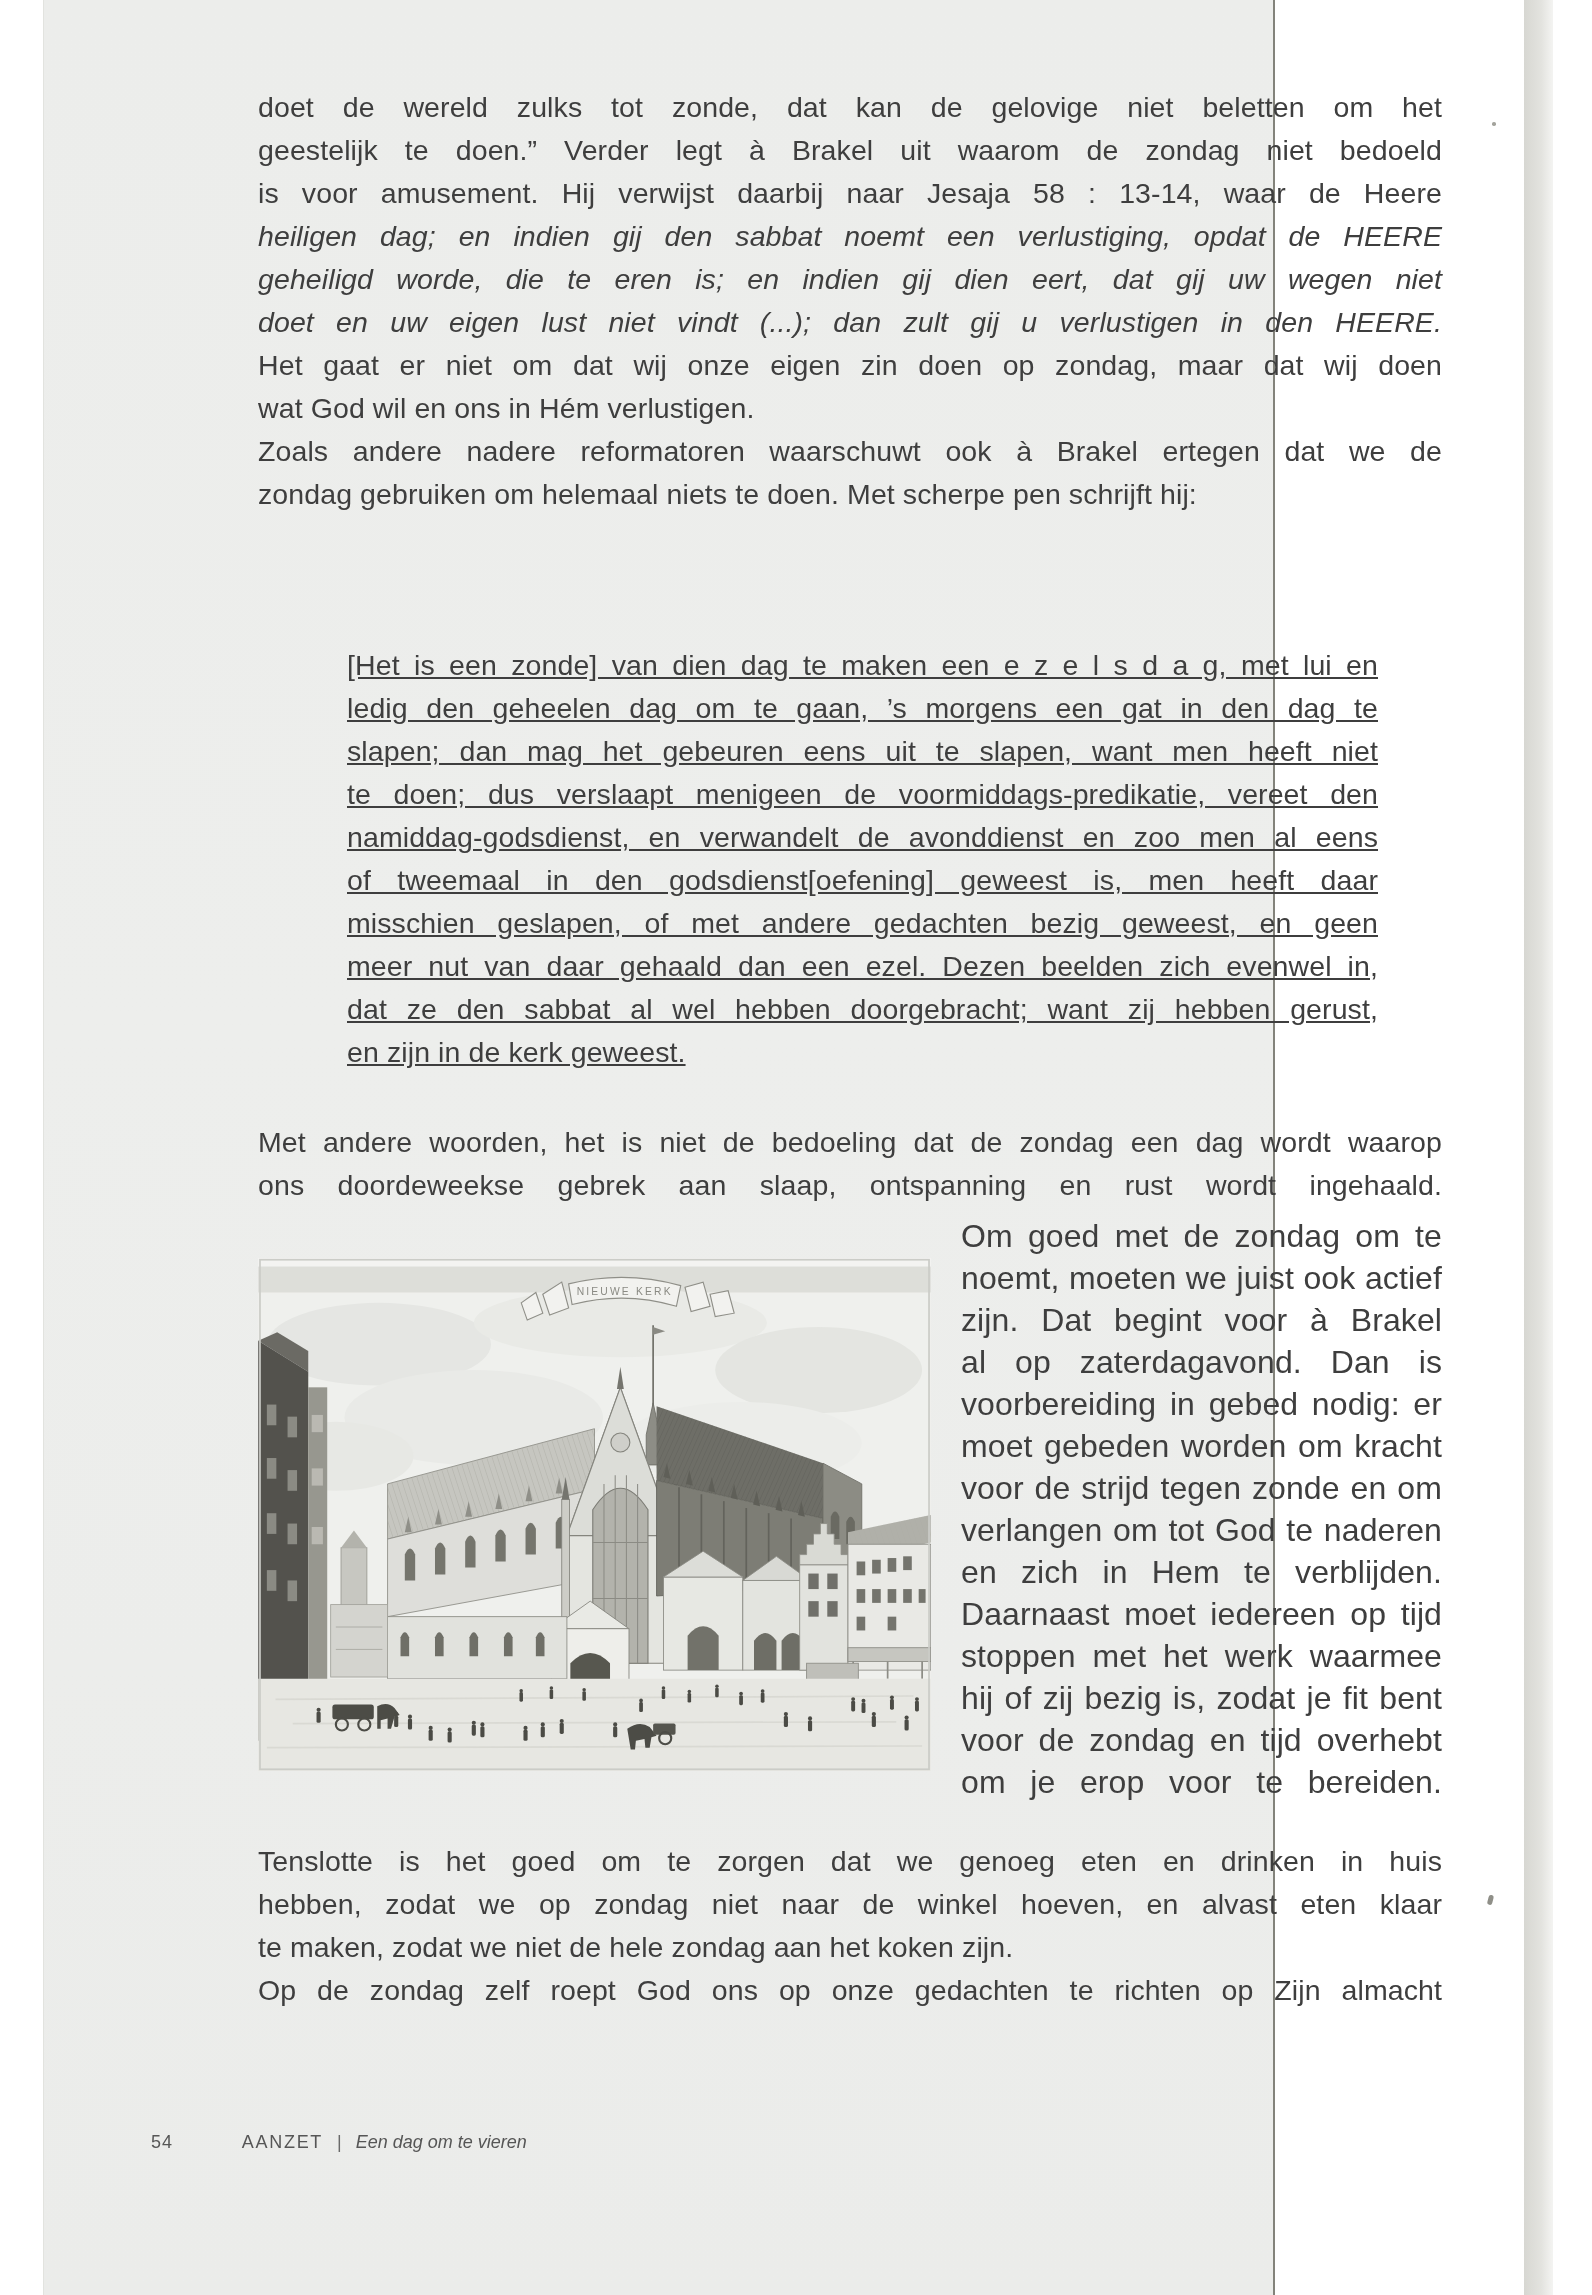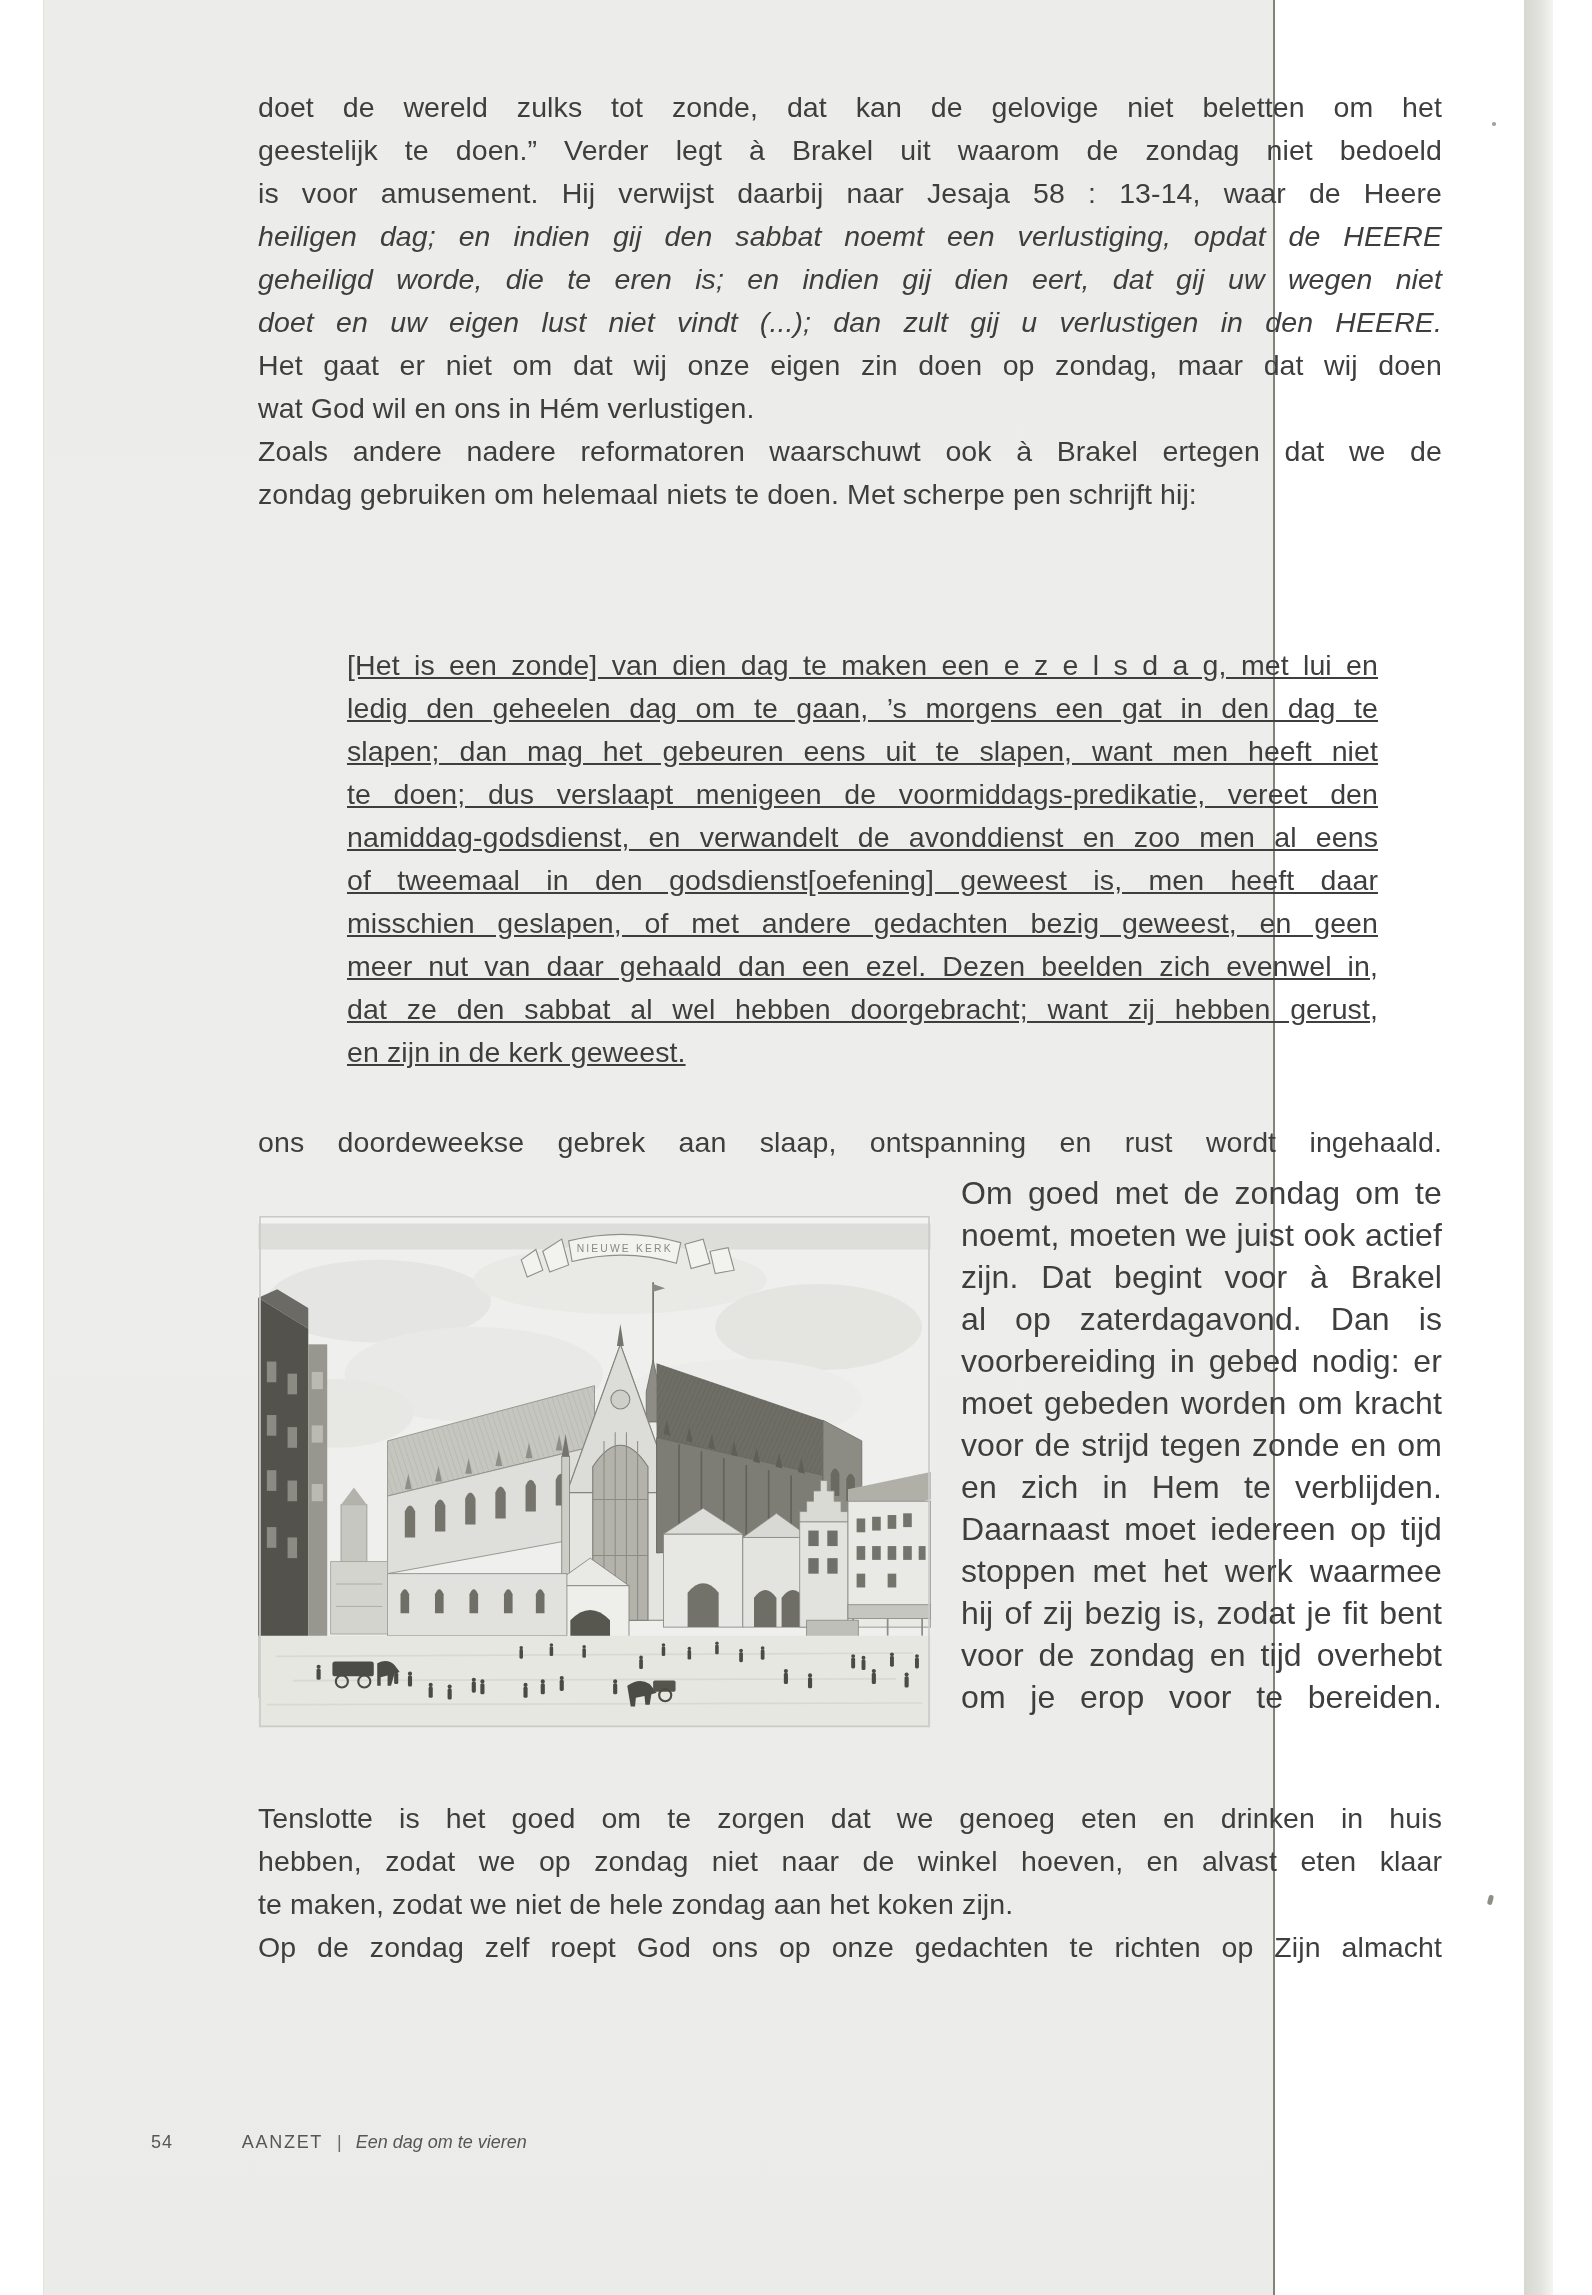--- a/index.html
+++ b/index.html
@@ -73,20 +73,21 @@
         <div class="tline just"><span class="seg">te doen; dus verslaapt menigeen de voormiddags-predikatie, vereet den</span></div>
         <div class="tline just"><span class="seg">namiddag-godsdienst, en verwandelt de avonddienst en zoo men al eens</span></div>
         <div class="tline just"><span class="seg">of tweemaal in den godsdienst[oefening] geweest is, men heeft daar</span></div>
         <div class="tline just"><span class="seg">misschien geslapen, of met andere gedachten bezig geweest, en geen</span></div>
         <div class="tline just"><span class="seg">meer nut van daar gehaald dan een ezel. Dezen beelden zich evenwel in,</span></div>
         <div class="tline just"><span class="seg">dat ze den sabbat al wel hebben doorgebracht; want zij hebben gerust,</span></div>
         <div class="tline"><span class="seg">en zijn in de kerk geweest.</span></div>
       </div>
 
     <div class="p2">
+        <div class="tline just"><span class="seg">Met andere woorden, het is niet de bedoeling dat de zondag een dag wordt waarop</span></div>
         <div class="tline just"><span class="seg">ons doordeweekse gebrek aan slaap, ontspanning en rust wordt ingehaald.</span></div>
       </div>
 
     <div class="wrap-section">
 
       <figure class="engraving">
         <svg viewBox="0 0 780 595" width="673" height="513" xmlns="http://www.w3.org/2000/svg" style="font-size:33px">
           <defs>
             <pattern id="hD" width="5" height="5" patternUnits="userSpaceOnUse" patternTransform="rotate(24)">
               <line x1="0" y1="0" x2="0" y2="5" stroke="#5a5a54" stroke-width="1.4"></line>
@@ -349,20 +350,21 @@
       </figure>
 
       <div class="rightcol">
           <div class="tline just"><span class="seg">Om goed met de zondag om te</span></div>
           <div class="tline just"><span class="seg">noemt, moeten we juist ook actief</span></div>
           <div class="tline just"><span class="seg">zijn. Dat begint voor à Brakel</span></div>
           <div class="tline just"><span class="seg">al op zaterdagavond. Dan is</span></div>
           <div class="tline just"><span class="seg">voorbereiding in gebed nodig: er</span></div>
           <div class="tline just"><span class="seg">moet gebeden worden om kracht</span></div>
           <div class="tline just"><span class="seg">voor de strijd tegen zonde en om</span></div>
+          <div class="tline just"><span class="seg">verlangen om tot God te naderen</span></div>
           <div class="tline just"><span class="seg">en zich in Hem te verblijden.</span></div>
           <div class="tline just"><span class="seg">Daarnaast moet iedereen op tijd</span></div>
           <div class="tline just"><span class="seg">stoppen met het werk waarmee</span></div>
           <div class="tline just"><span class="seg">hij of zij bezig is, zodat je fit bent</span></div>
           <div class="tline just"><span class="seg">voor de zondag en tijd overhebt</span></div>
           <div class="tline just"><span class="seg">om je erop voor te bereiden.</span></div>
         </div>
     </div>
 
     <div class="p3">

